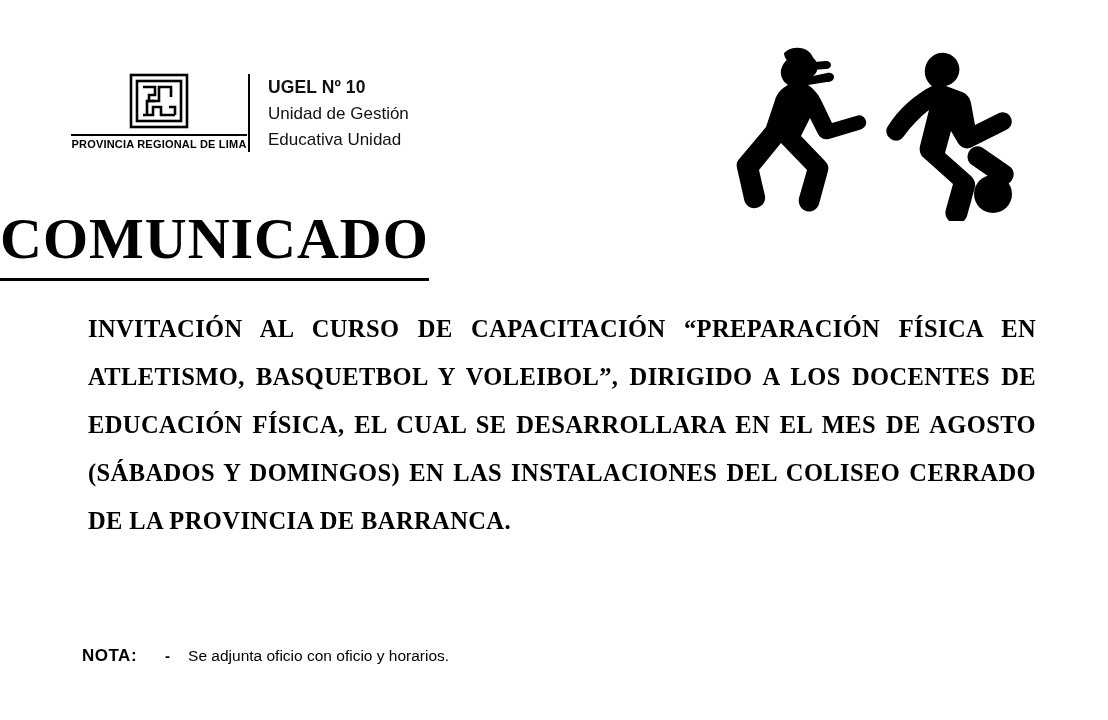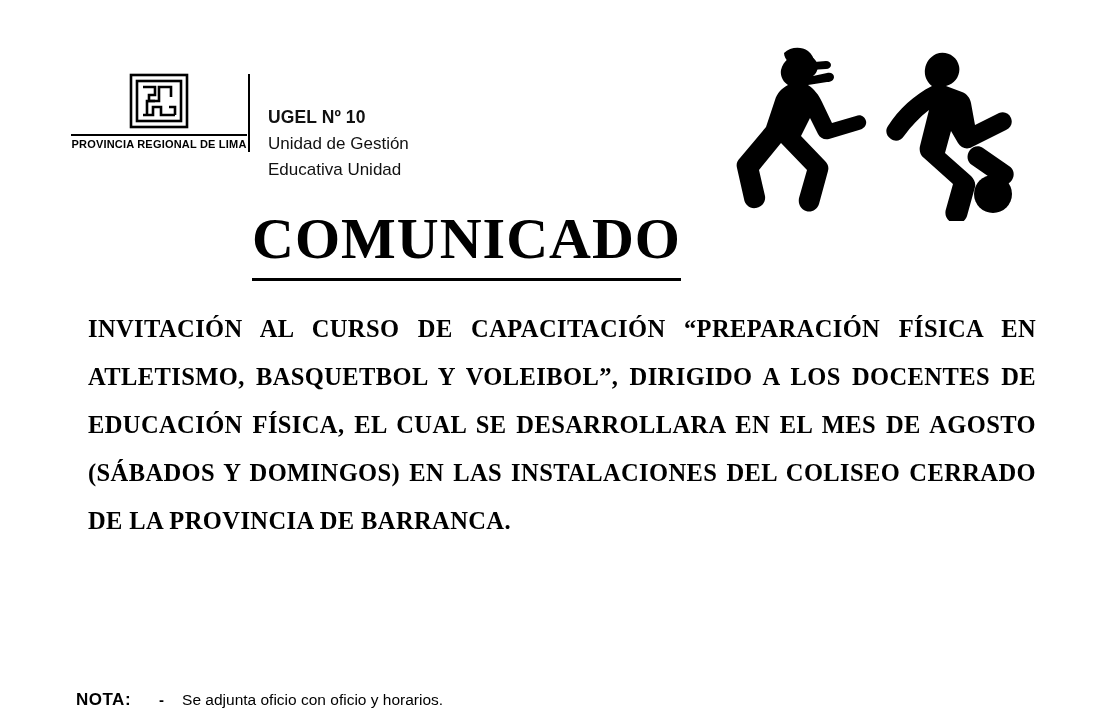--- a/index.html
+++ b/index.html
@@ -61,21 +61,20 @@
     height: 78px;
     margin: 2px 18px 0 14px;
   }
 
   .header-text {
     font-family: "Liberation Sans", sans-serif;
     font-size: 17px;
     line-height: 1.55;
     color: #111;
     padding-top: 2px;
-    margin-top: 30px;
   }
   .header-text .org-name {
     font-weight: bold;
     font-size: 17.5px;
     letter-spacing: 0.1px;
   }
 
   
   .athletes {
     position: absolute;
@@ -84,21 +83,20 @@
     width: 360px;
     height: 175px;
   }
 
   
   .title-wrap {
     position: absolute;
     top: 210px;
     left: 0;
     width: 933px;
-    text-align: center;
   }
   .title {
     display: inline-block;
     font-family: "Liberation Serif", serif;
     font-weight: bold;
     font-size: 58px;
     letter-spacing: 1px;
     line-height: 1;
     padding-bottom: 10px;
     border-bottom: 3px solid #000;
@@ -116,25 +114,24 @@
     line-height: 48px;
     text-align: justify;
     text-justify: inter-word;
     letter-spacing: 0.4px;
   }
 
   
   .note-row {
     position: absolute;
     top: 646px;
-    left: 76px;
+    left: 82px;
     display: flex;
     align-items: baseline;
     font-family: "Liberation Sans", sans-serif;
-    margin-top: 44px;
   }
   .note-label {
     font-weight: bold;
     font-size: 17px;
     letter-spacing: 0.5px;
   }
   .note-dash {
     font-weight: bold;
     font-size: 15px;
     margin-left: 28px;

